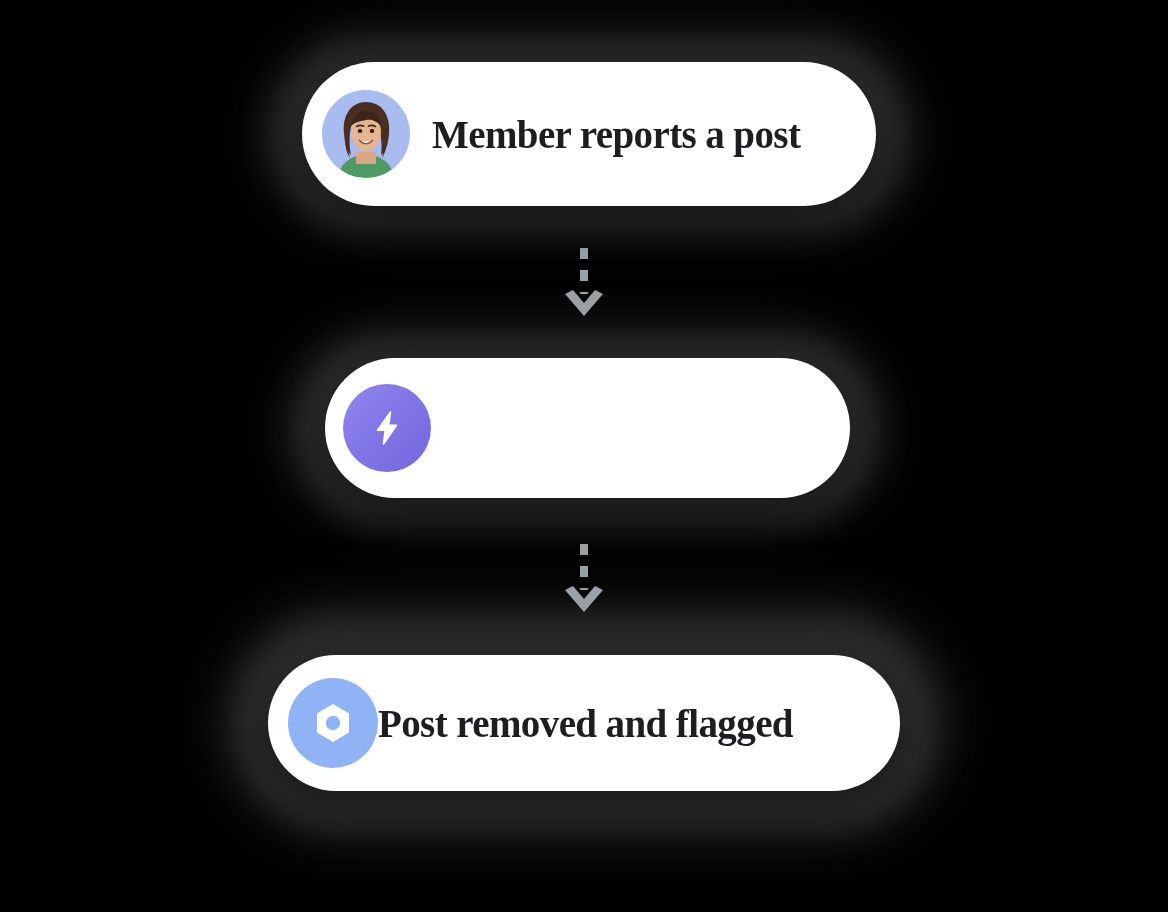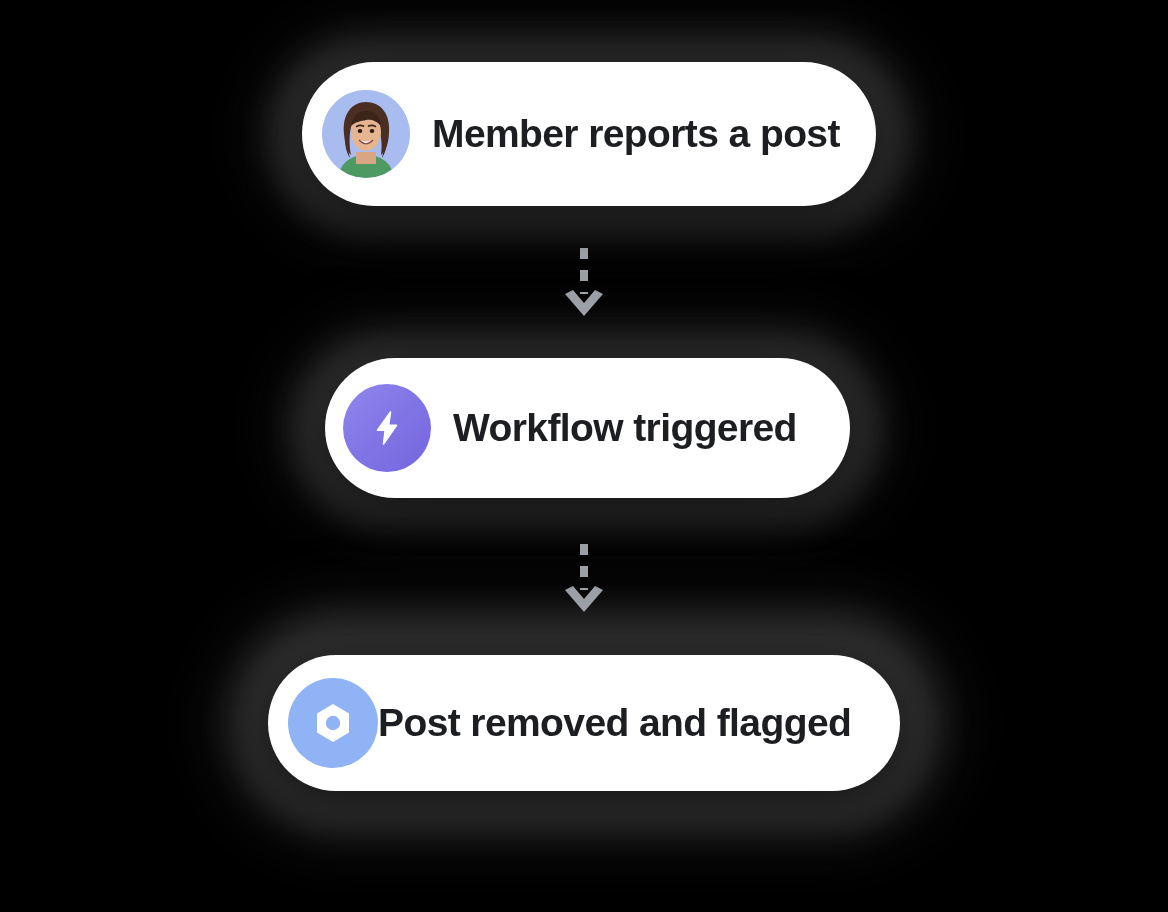--- a/index.html
+++ b/index.html
@@ -14,20 +14,21 @@
   body {
     font-family: "Liberation Sans", "DejaVu Sans", sans-serif;
     position: relative;
   }
 
   #flow-canvas {
     position: absolute;
     inset: 0;
     width: 1168px;
     height: 912px;
+    font-family: Liberation Serif, serif;
   }
 
   
   .card-glow {
     position: absolute;
     border-radius: 999px;
     background: #141414;
     filter: blur(26px);
     pointer-events: none;
   }
@@ -168,21 +169,20 @@
     </div>
     <span class="card-label">Member reports a post</span>
   </div>
 
   <div class="card c2">
     <div class="bolt-circle">
       <svg viewBox="0 0 40 40" width="40" height="40" aria-hidden="true">
         <path d="M23.5 4 L10.5 22.3 H18.2 L16.5 36 L29.5 17.4 H21.6 Z" fill="#FFFFFF" stroke="#FFFFFF" stroke-width="1.6" stroke-linejoin="round"></path>
       </svg>
     </div>
-    <span class="card-label">Workflow triggered</span>
   </div>
 
   <div class="card c3">
     <div class="hex-circle">
       <svg viewBox="0 0 44 44" width="44" height="44" aria-hidden="true">
         <path d="M22 3 L38 12.5 V31.5 L22 41 L6 31.5 V12.5 Z" fill="#FFFFFF"></path>
         <circle cx="22" cy="22" r="7.2" fill="#8FB3F5"></circle>
       </svg>
     </div>
     <span class="card-label">Post removed and flagged</span>

